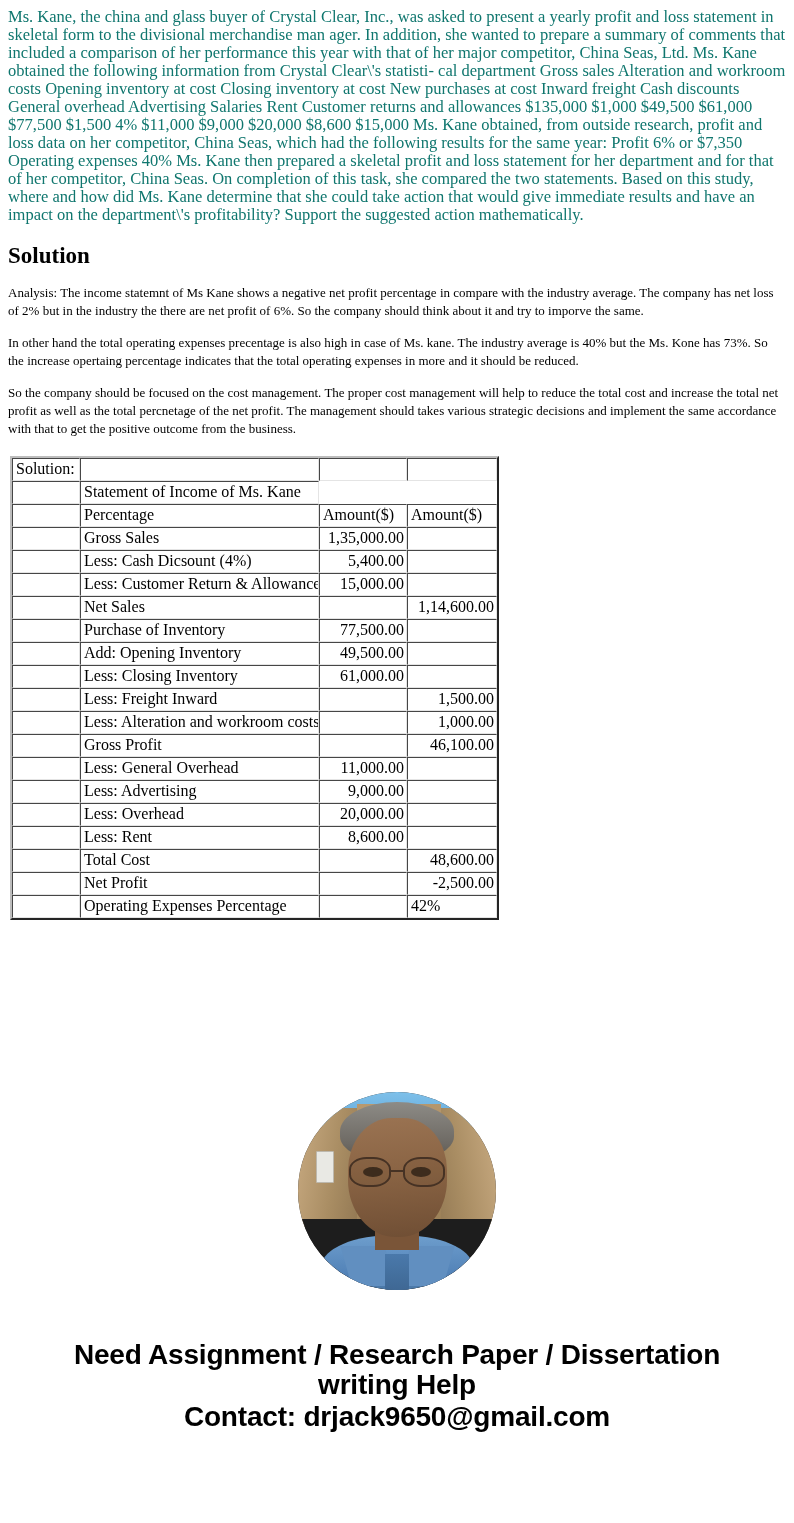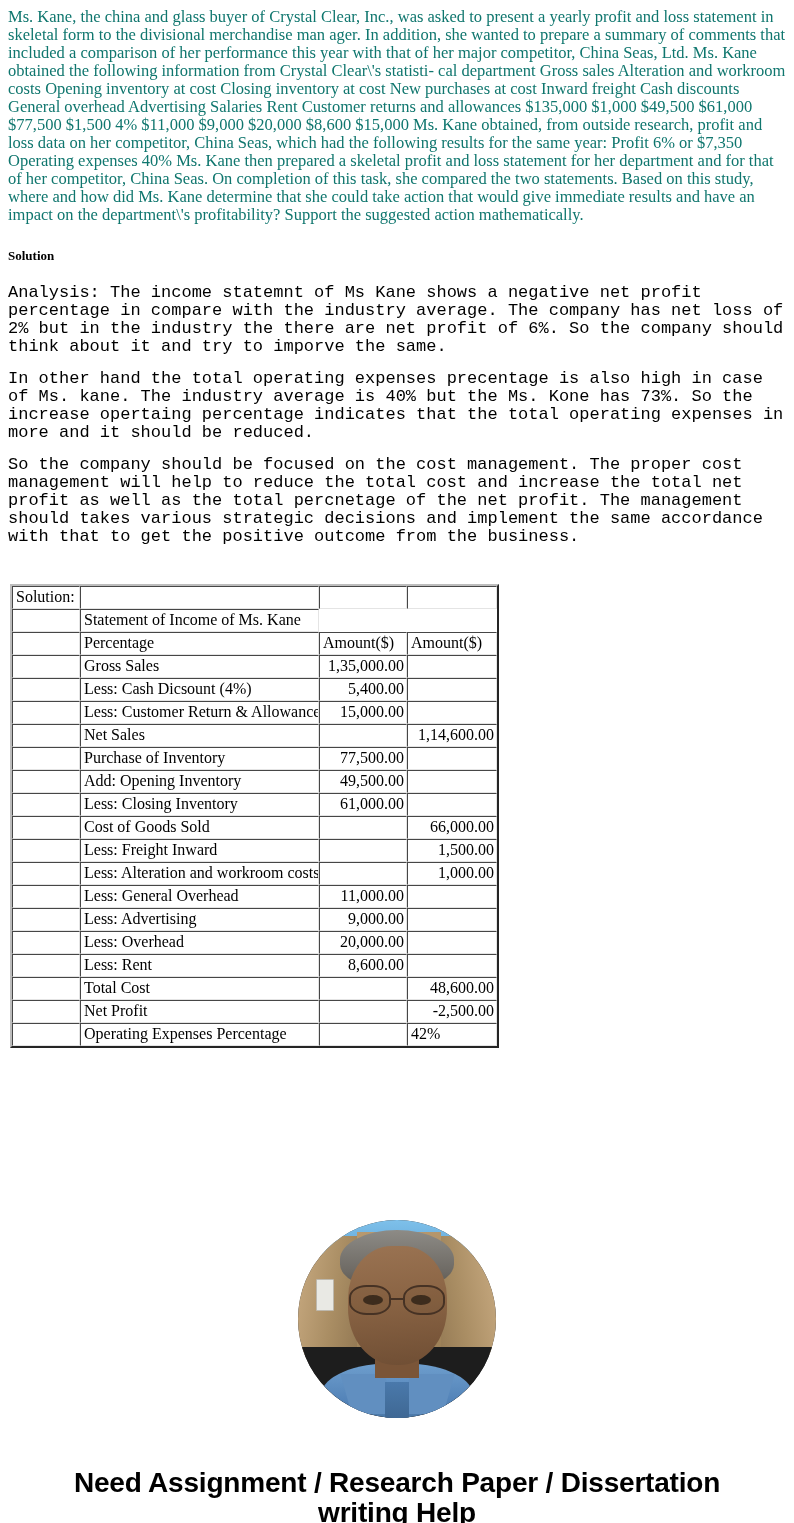--- a/index.html
+++ b/index.html
@@ -28,50 +28,49 @@
     font-size: 16.5px;
     line-height: 18px;
     text-align: left;
     margin: 0;
     padding: 8px 8px 0 8px;
     color: #0f766e;
   }
 
   .sol-heading {
     font-family: "Liberation Serif", "DejaVu Serif", serif;
-    font-size: 13px;
+    font-size: 23px;
     font-weight: bold;
     line-height: 20px;
     margin: 0;
     padding: 22px 8px 4px 8px;
   }
 
   .para {
-    font-family: Liberation Mono, monospace;
-    font-size: 17px;
+    font-family: Liberation Serif, serif;
+    font-size: 13px;
     line-height: 18px;
     margin: 0;
     padding: 14px 8px 0 8px;
   }
 
   
   .tbl-wrap {
     padding: 18px 0 0 10px;
   }
   table.statement {
     border-collapse: separate;
     border-spacing: 0;
     border: 2px outset #c0c0c0;
     border-color: #bdbdbd #7a7a7a #7a7a7a #bdbdbd;
     background: #ffffff;
     table-layout: fixed;
     width: 487px;
     font-family: "Liberation Serif", "DejaVu Serif", serif;
     font-size: 16px;
-    margin-top: 20px;
   }
   table.statement td {
     border: 1px inset #d4d4d4;
     border-color: #9a9a9a #e4e4e4 #e4e4e4 #9a9a9a;
     padding: 1px 2px 2px 3px;
     height: 20px;
     line-height: 18px;
     vertical-align: top;
     white-space: nowrap;
     overflow: hidden;
@@ -268,35 +267,35 @@
             <td class="num"></td>
           </tr>
           <tr>
             <td class="txt"></td>
             <td class="txt">Less: Closing Inventory</td>
             <td class="num">61,000.00</td>
             <td class="num"></td>
           </tr>
           <tr>
             <td class="txt"></td>
-            <td class="txt">Cost of Goods Sold</td>
-            <td class="num"></td>
-            <td class="num">66,000.00</td>
-          </tr>
-          <tr>
-            <td class="txt"></td>
             <td class="txt">Less: Freight Inward</td>
             <td class="num"></td>
             <td class="num">1,500.00</td>
           </tr>
           <tr>
             <td class="txt"></td>
             <td class="txt">Less: Alteration and workroom costs</td>
             <td class="num"></td>
             <td class="num">1,000.00</td>
+          </tr>
+          <tr>
+            <td class="txt"></td>
+            <td class="txt">Gross Profit</td>
+            <td class="num"></td>
+            <td class="num">46,100.00</td>
           </tr>
           <tr>
             <td class="txt"></td>
             <td class="txt">Less: General Overhead</td>
             <td class="num">11,000.00</td>
             <td class="num"></td>
           </tr>
           <tr>
             <td class="txt"></td>
             <td class="txt">Less: Advertising</td>

